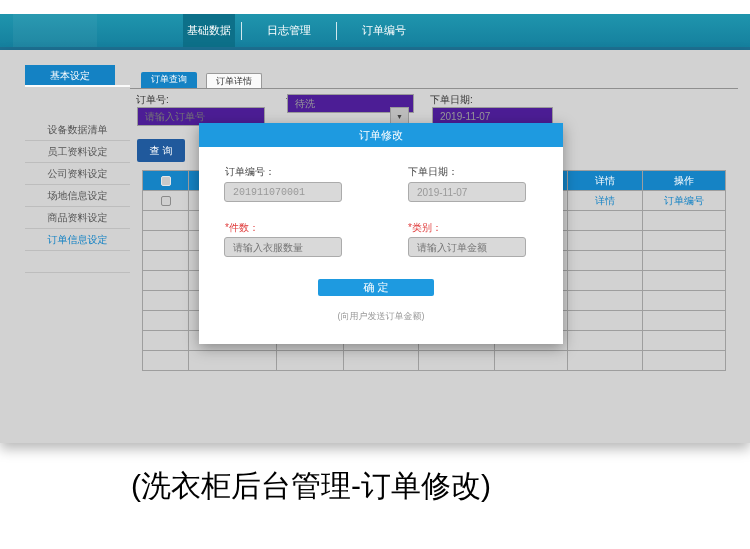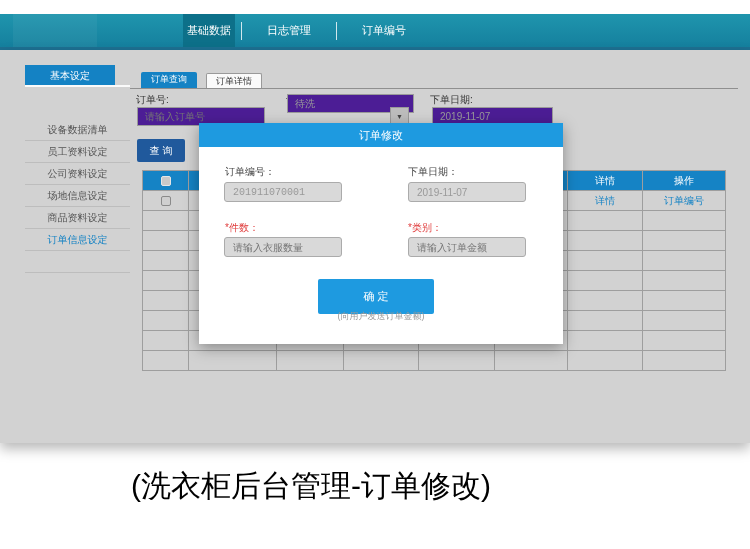--- a/index.html
+++ b/index.html
@@ -67,21 +67,21 @@
   
   .modal { position:absolute; left:199px; top:123px; width:364px; height:221px;
     background:#fff; box-shadow:0 4px 14px rgba(0,0,0,0.35); z-index:10; }
   .modal-header { height:24px; line-height:24px; background:#1e9ae0; color:#fff;
     font-size:11px; text-align:center; }
   .m-label { position:absolute; font-size:10px; color:#444; }
   .m-label.red { color:#e03e3e; }
   .m-inp { position:absolute; width:118px; height:20px; background:#d9d9d9;
     border:1px solid #ababab; border-radius:3px; color:#999; font-size:10px;
     padding:0 8px; font-family:"Liberation Sans","DejaVu Sans",sans-serif; }
-  .btn-confirm { position:absolute; left:119px; top:156px; width:116px; height:35px;
+  .btn-confirm { position:absolute; left:119px; top:156px; width:116px; height:17px;
     background:#1e9ae0; color:#fff; font-size:11px; border:none; border-radius:2px; cursor:pointer; }
   .m-note { position:absolute; left:0; top:187px; width:100%; text-align:center;
     font-size:9px; color:#999; }
 
   
   .caption { position:absolute; left:0; top:466px; width:622px; text-align:center;
     font-size:30px; color:#000; }
 </style>
 </head>
 <body>

